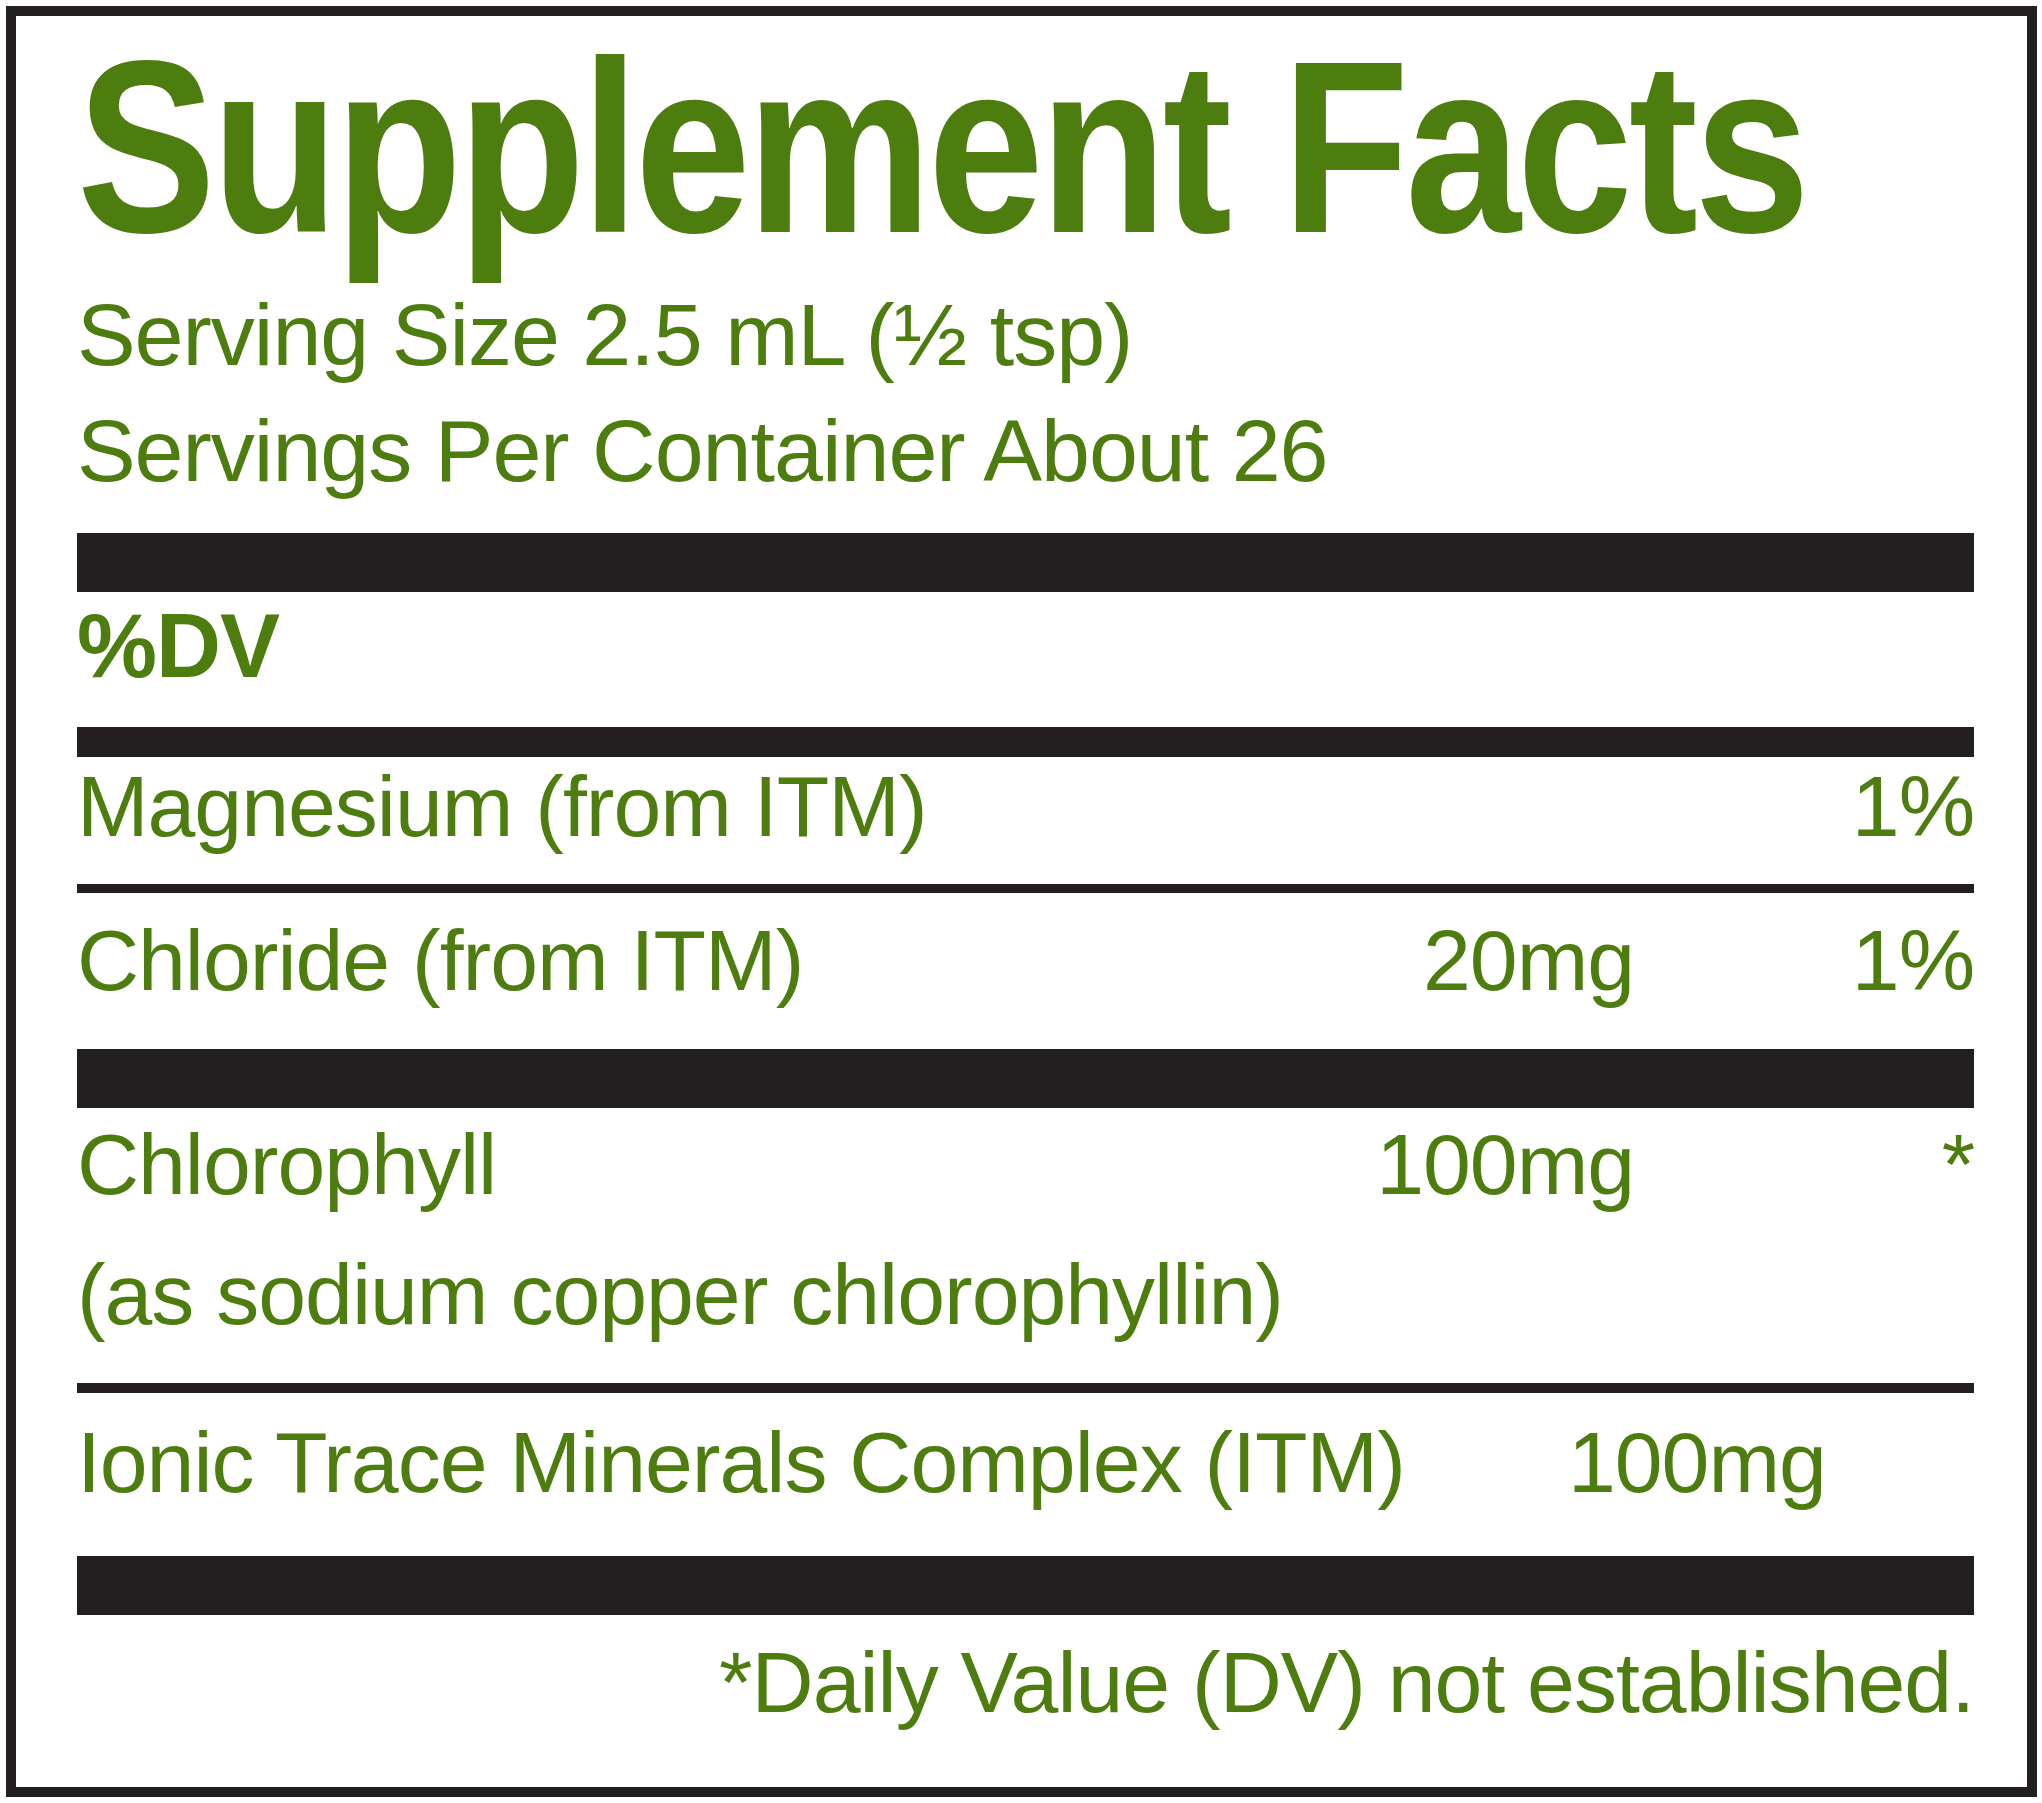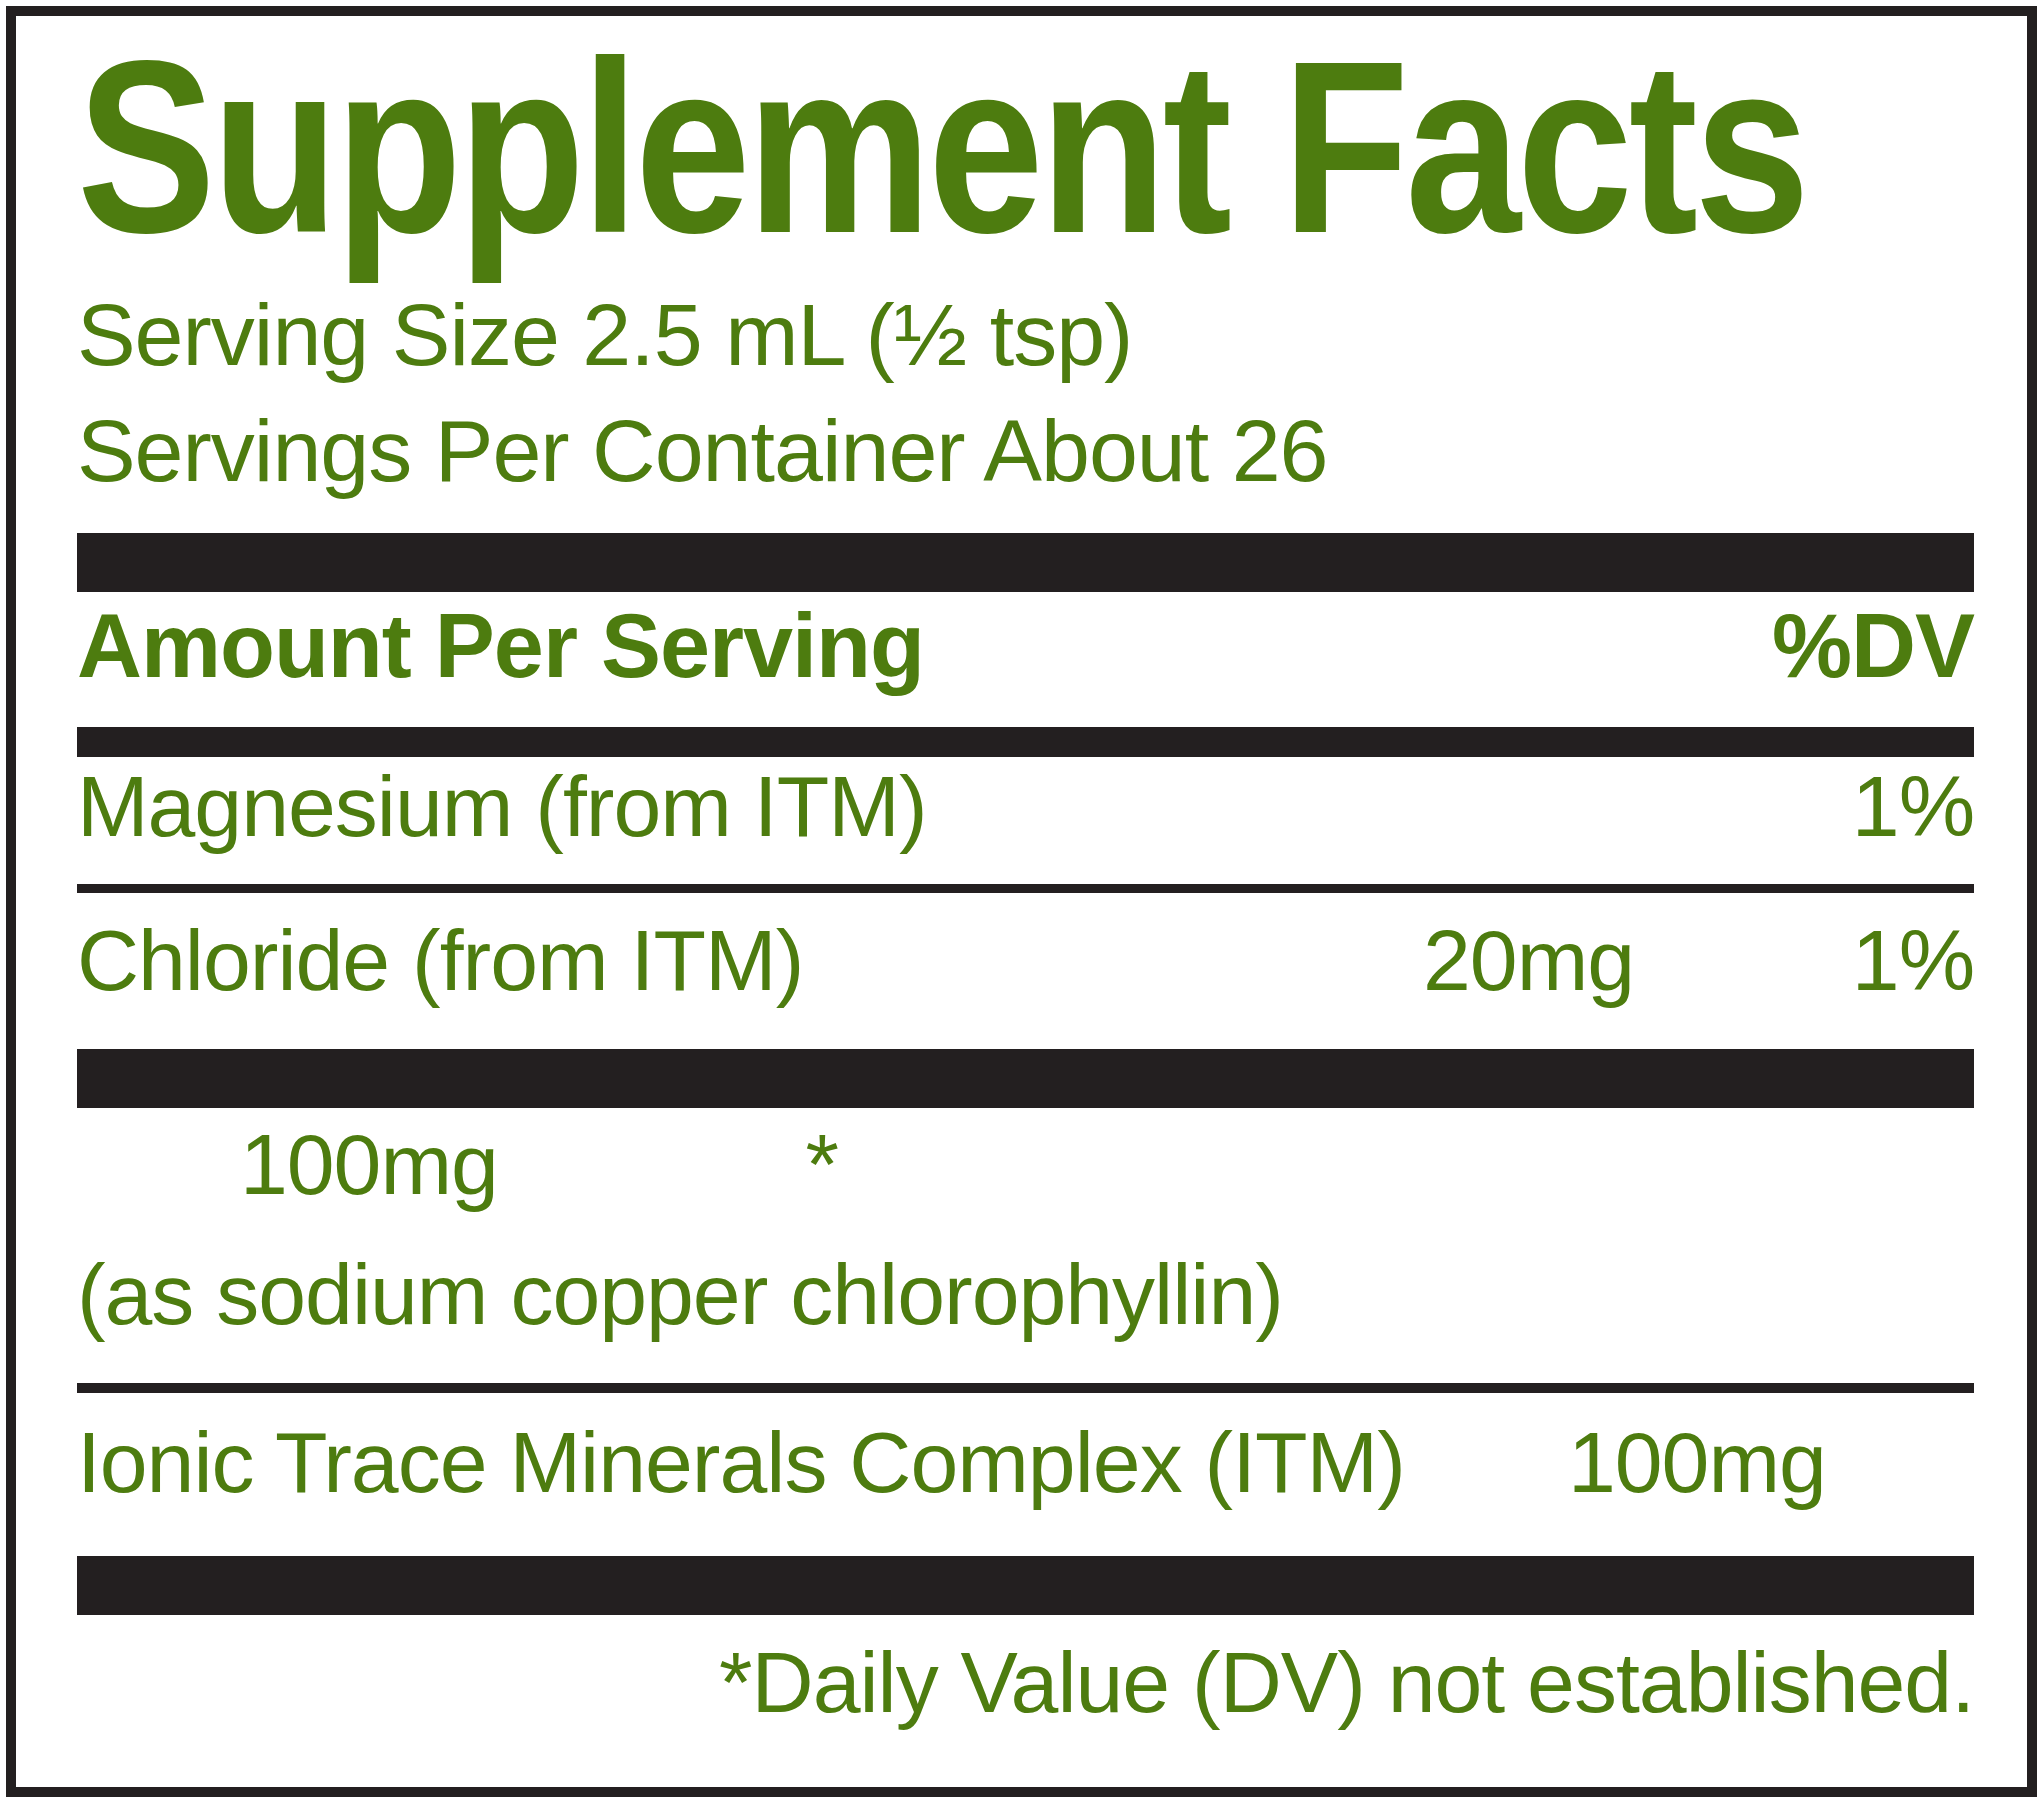--- a/index.html
+++ b/index.html
@@ -104,21 +104,20 @@
   <div class="frame">
 
     <h1 class="title">Supplement Facts</h1>
 
     <div class="serving-line first">Serving Size 2.5 mL (½ tsp)</div>
     <div class="serving-line">Servings Per Container About 26</div>
 
     <div class="bar thick top-thick"></div>
 
     <div class="header-row">
-      <span>Amount Per Serving</span>
       <span>%DV</span>
     </div>
 
     <div class="bar medium under-header"></div>
 
     <div class="nutrient-row row-magnesium">
       <span class="n-name">Magnesium (from ITM)</span>
       <span class="n-dv">1%</span>
     </div>
 
@@ -126,20 +125,21 @@
 
     <div class="nutrient-row row-chloride">
       <span class="n-name">Chloride (from ITM)</span>
       <span class="n-amt">20mg</span>
       <span class="n-dv">1%</span>
     </div>
 
     <div class="bar thick bar-b"></div>
 
     <div class="nutrient-row row-chlorophyll">
+      <span class="n-name">Chlorophyll</span>
       <span class="n-amt">100mg</span>
       <span class="n-dv">*</span>
     </div>
     <div class="sub-line">(as sodium copper chlorophyllin)</div>
 
     <div class="bar thin sep-2"></div>
 
     <div class="nutrient-row row-ionic">
       <span class="n-name">Ionic Trace Minerals Complex (ITM)</span>
       <span class="n-amt">100mg</span>

